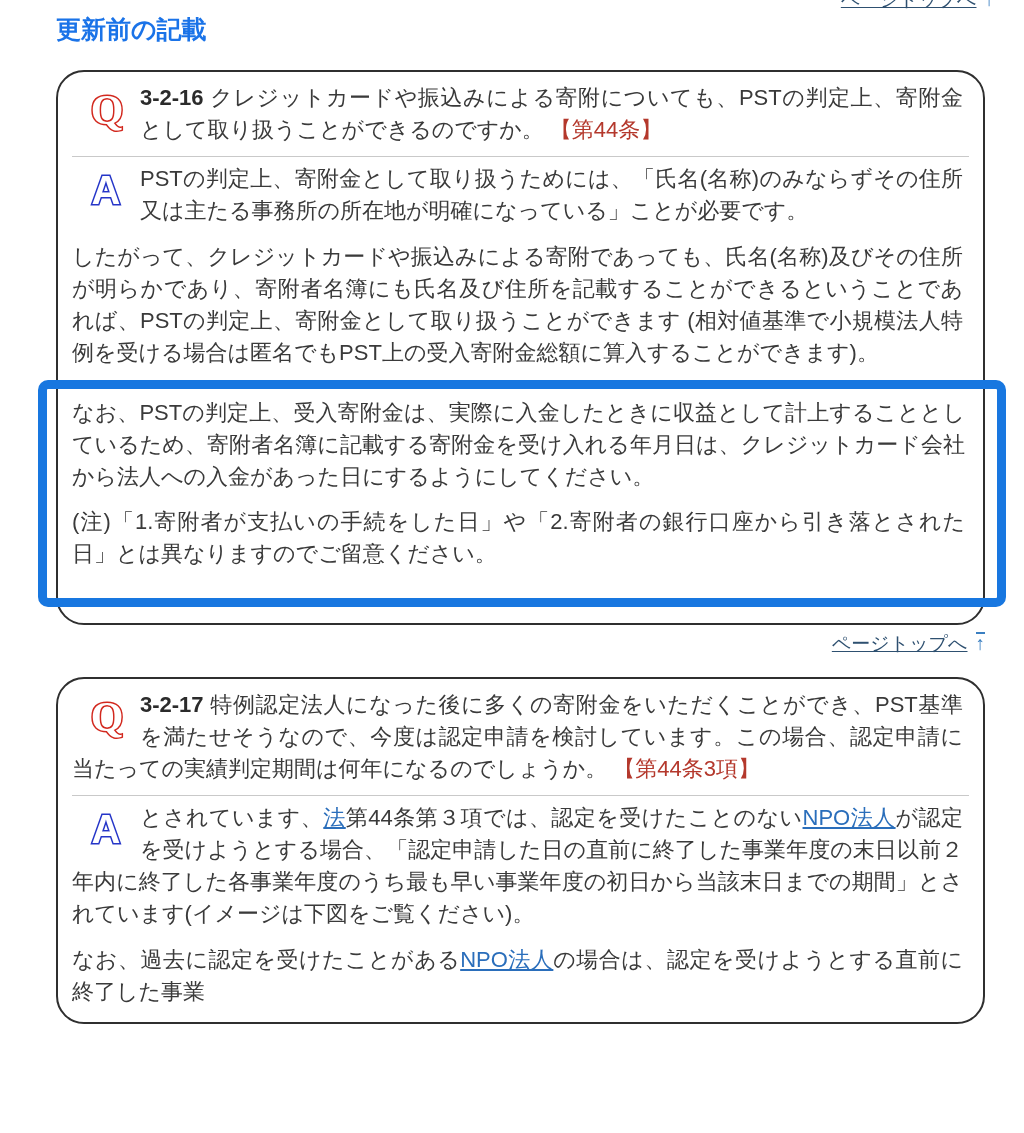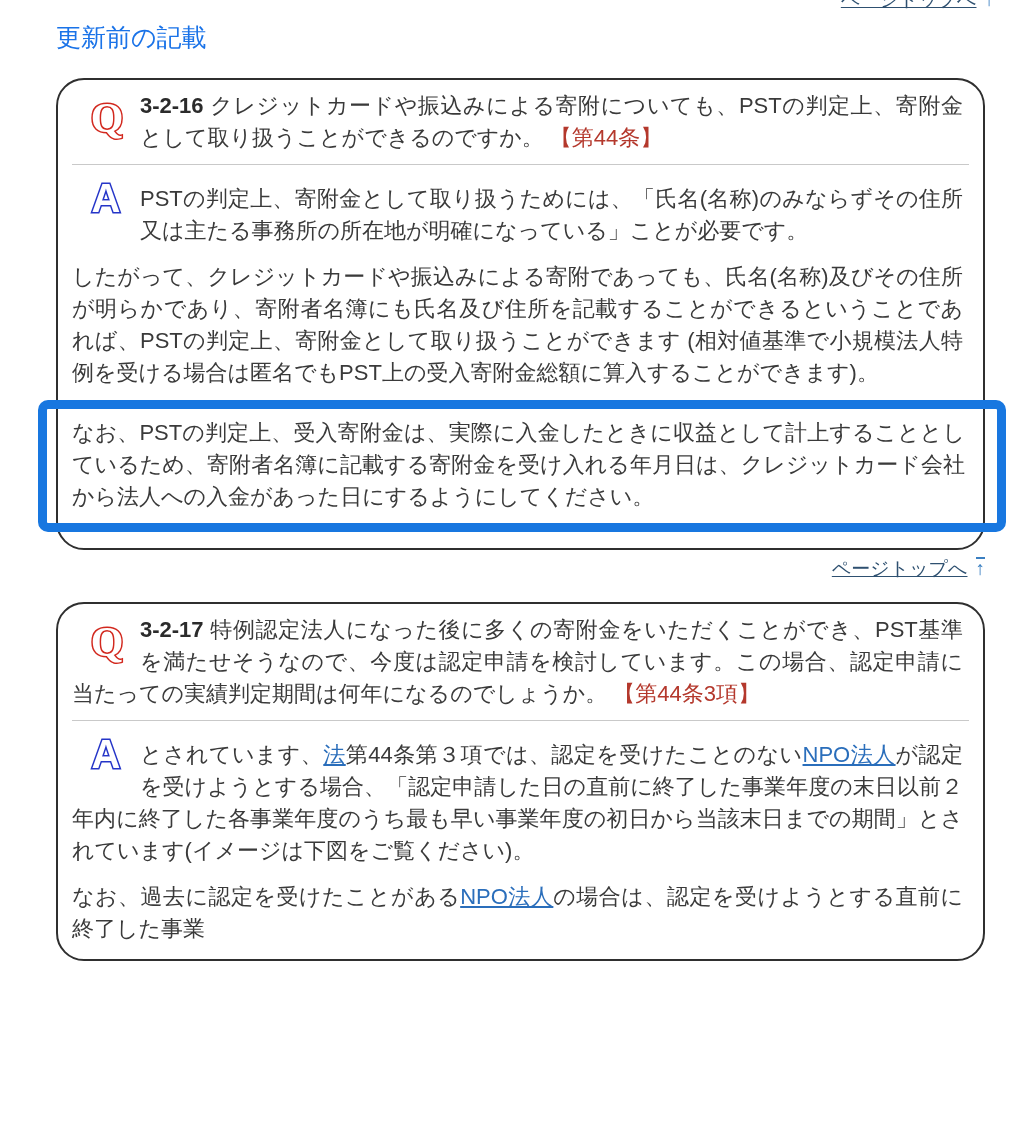--- a/index.html
+++ b/index.html
@@ -34,23 +34,23 @@
   .top-cut { position: absolute; top: -13px; right: 30px; }
   .pagetop-row {
     width: 985px;
     text-align: right;
     margin: 6px 0 0 0;
     height: 26px;
   }
 
   
   .heading {
-    margin: 22px 0 0 56px;
+    margin: 14px 0 0 56px;
     font-size: 25px;
-    font-weight: normal;
+    font-weight: bold;
     color: #1a73e8;
     line-height: 1.2;
   }
 
   
   .card {
     box-sizing: border-box;
     width: 929px;
     margin: 26px 0 0 56px;
     border: 2px solid #2f2f2f;
@@ -79,34 +79,34 @@
 
   .divider {
     border: none;
     border-top: 1px solid #c9c9c9;
     margin: 6px -6px 0 0;
     clear: both;
   }
 
   .a-section { padding: 6px 0 0 0; }
   .body-p { margin-top: 14px; color: #3a3a3a; }
-  .body-p.first { margin-top: 12px; }
+  .body-p.first { margin-top: 0; }
 
   .inline-link {
     color: #2a6ebb;
     text-decoration: underline;
     cursor: pointer;
   }
 
   
   .highlight {
     border: 9px solid #1877e0;
     border-radius: 10px;
     margin: 11px -43px 2px -34px;
-    padding: 2px 32px 10px 25px;
+    padding: 2px 32px 28px 25px;
   }
   .highlight .body-p { margin-top: 13px; }
   .highlight .body-p.first { margin-top: 6px; }
 
   .clearfix::after { content: ""; display: block; clear: both; }
 </style>
 </head>
 <body>
 
 <a class="pagetop-link top-cut">
@@ -134,20 +134,21 @@
     <span class="qa-icon">
       <svg width="40" height="44" viewBox="0 0 40 44">
         <text x="20" y="36" text-anchor="middle" font-family="Liberation Sans, DejaVu Sans, sans-serif" font-size="40" font-weight="bold" fill="#ffffff" stroke="#2535c8" stroke-width="3" paint-order="stroke">A</text>
       </svg>
     </span>
     <p class="body-p first">PSTの判定上、寄附金として取り扱うためには、「氏名(名称)のみならずその住所又は主たる事務所の所在地が明確になっている」ことが必要です。</p>
     <p class="body-p">したがって、クレジットカードや振込みによる寄附であっても、氏名(名称)及びその住所が明らかであり、寄附者名簿にも氏名及び住所を記載することができるということであれば、PSTの判定上、寄附金として取り扱うことができます (相対値基準で小規模法人特例を受ける場合は匿名でもPST上の受入寄附金総額に算入することができます)。</p>
 
     <div class="highlight">
       <p class="body-p first">なお、PSTの判定上、受入寄附金は、実際に入金したときに収益として計上することとしているため、寄附者名簿に記載する寄附金を受け入れる年月日は、クレジットカード会社から法人への入金があった日にするようにしてください。</p>
+      <p class="body-p">(注)「1.寄附者が支払いの手続をした日」や「2.寄附者の銀行口座から引き落とされた日」とは異なりますのでご留意ください。</p>
     </div>
   </div>
 </div>
 
 <div class="pagetop-row">
   <a class="pagetop-link">
     <span>ページトップへ</span><span class="arrow-up-bar">↑</span>
   </a>
 </div>
 

